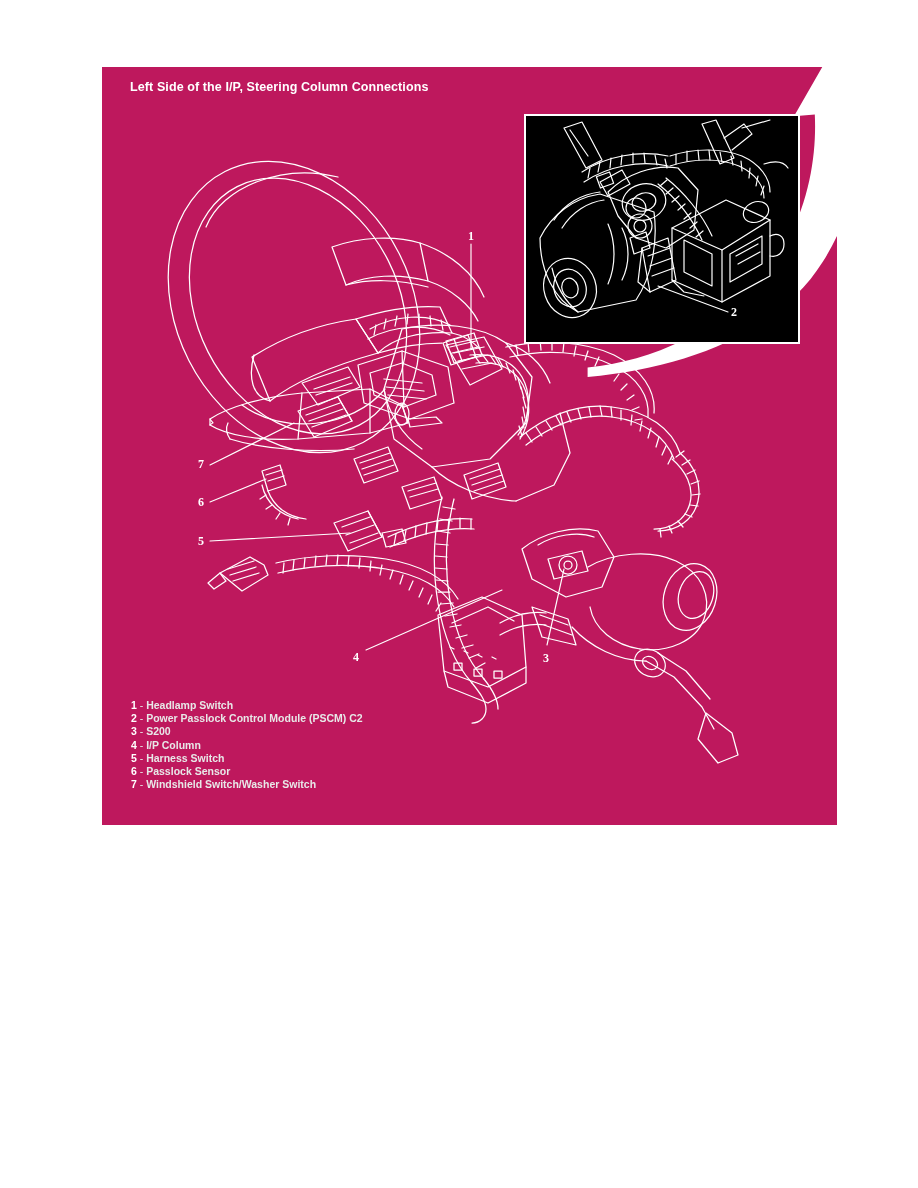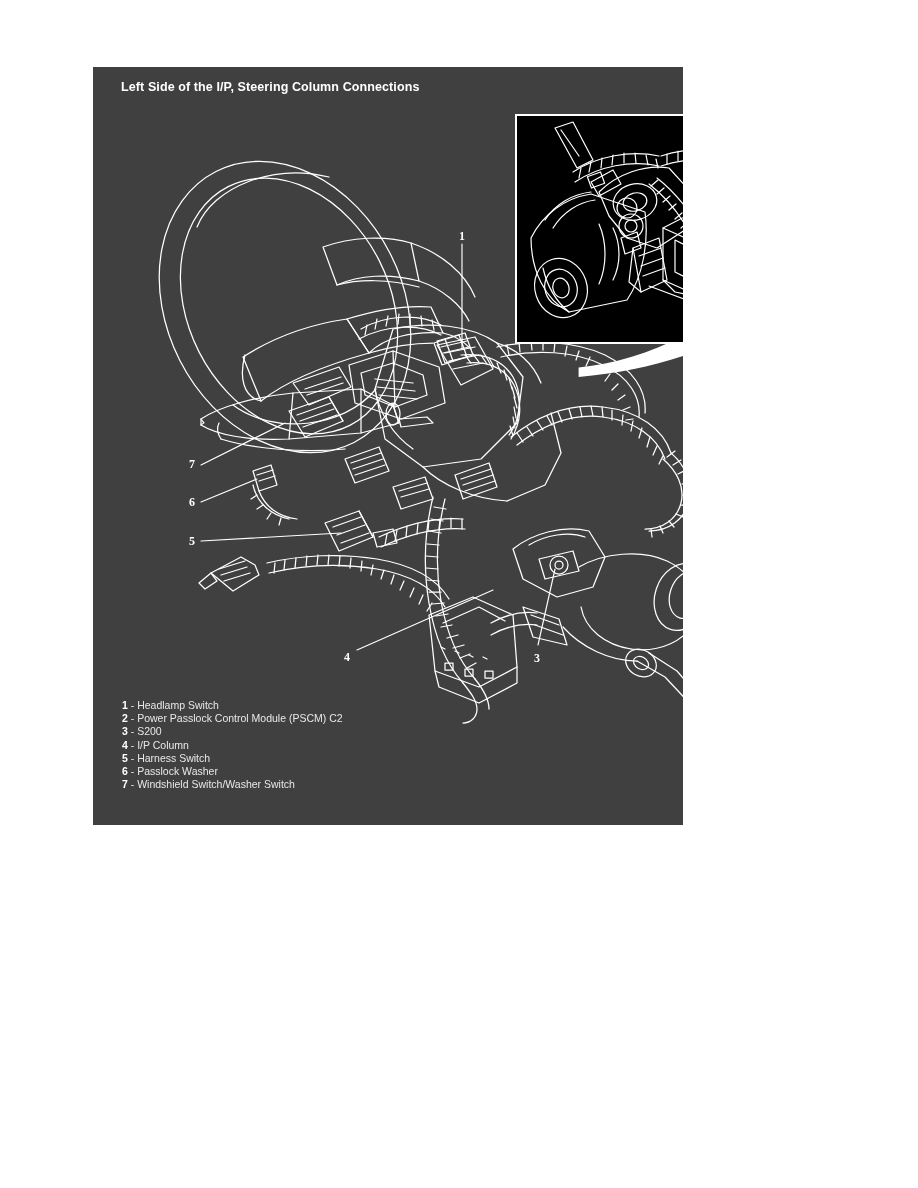--- a/index.html
+++ b/index.html
@@ -12,25 +12,25 @@
     width: 918px;
     height: 1188px;
     position: relative;
     font-family: "Liberation Sans", sans-serif;
     overflow: hidden;
   }
 
   
   #figure-panel {
     position: absolute;
-    left: 93px;
+    left: 102px;
     top: 67px;
-    width: 590px;
+    width: 735px;
     height: 758px;
-    background: #404040;
+    background: #be185d;
     overflow: hidden;
   }
 
   #figure-title {
     position: absolute;
     left: 28px;
     top: 13px;
     color: #ffffff;
     font-size: 12.5px;
     font-weight: bold;
@@ -77,21 +77,21 @@
     font-size: 10.5px;
     line-height: 13.2px;
     white-space: nowrap;
     color: #e8e8e8;
   }
   .legend-num {
     font-weight: bold;
     color: #ffffff;
   }
   .legend-dash { color: #e8e8e8; }
-  .legend-label { color: #e8e8e8; }
+  .legend-label { color: #e8e8e8; font-weight: bold; }
 
   
   .callout {
     position: absolute;
     color: #ffffff;
     font-size: 12px;
     font-weight: bold;
     font-family: "Liberation Serif", serif;
     line-height: 1;
   }
@@ -459,21 +459,21 @@
       <span class="legend-label">I/P Column</span>
     </div>
     <div class="legend-row">
       <span class="legend-num">5</span>
       <span class="legend-dash">-</span>
       <span class="legend-label">Harness Switch</span>
     </div>
     <div class="legend-row">
       <span class="legend-num">6</span>
       <span class="legend-dash">-</span>
-      <span class="legend-label">Passlock Washer</span>
+      <span class="legend-label">Passlock Sensor</span>
     </div>
     <div class="legend-row">
       <span class="legend-num">7</span>
       <span class="legend-dash">-</span>
       <span class="legend-label">Windshield Switch/Washer Switch</span>
     </div>
   </div>
 
 </div>
 

